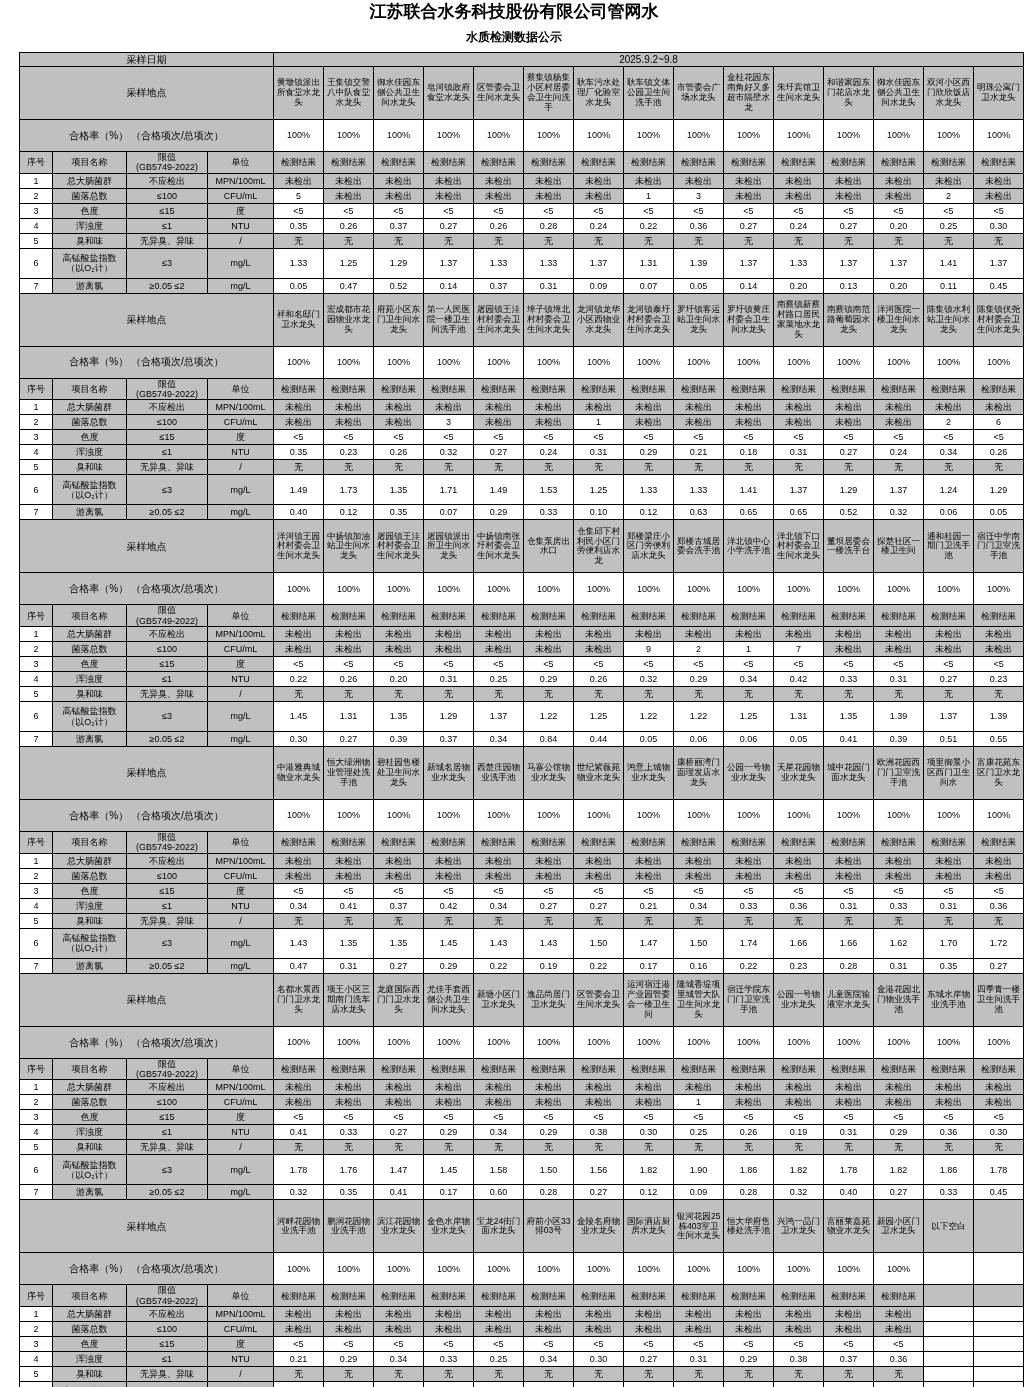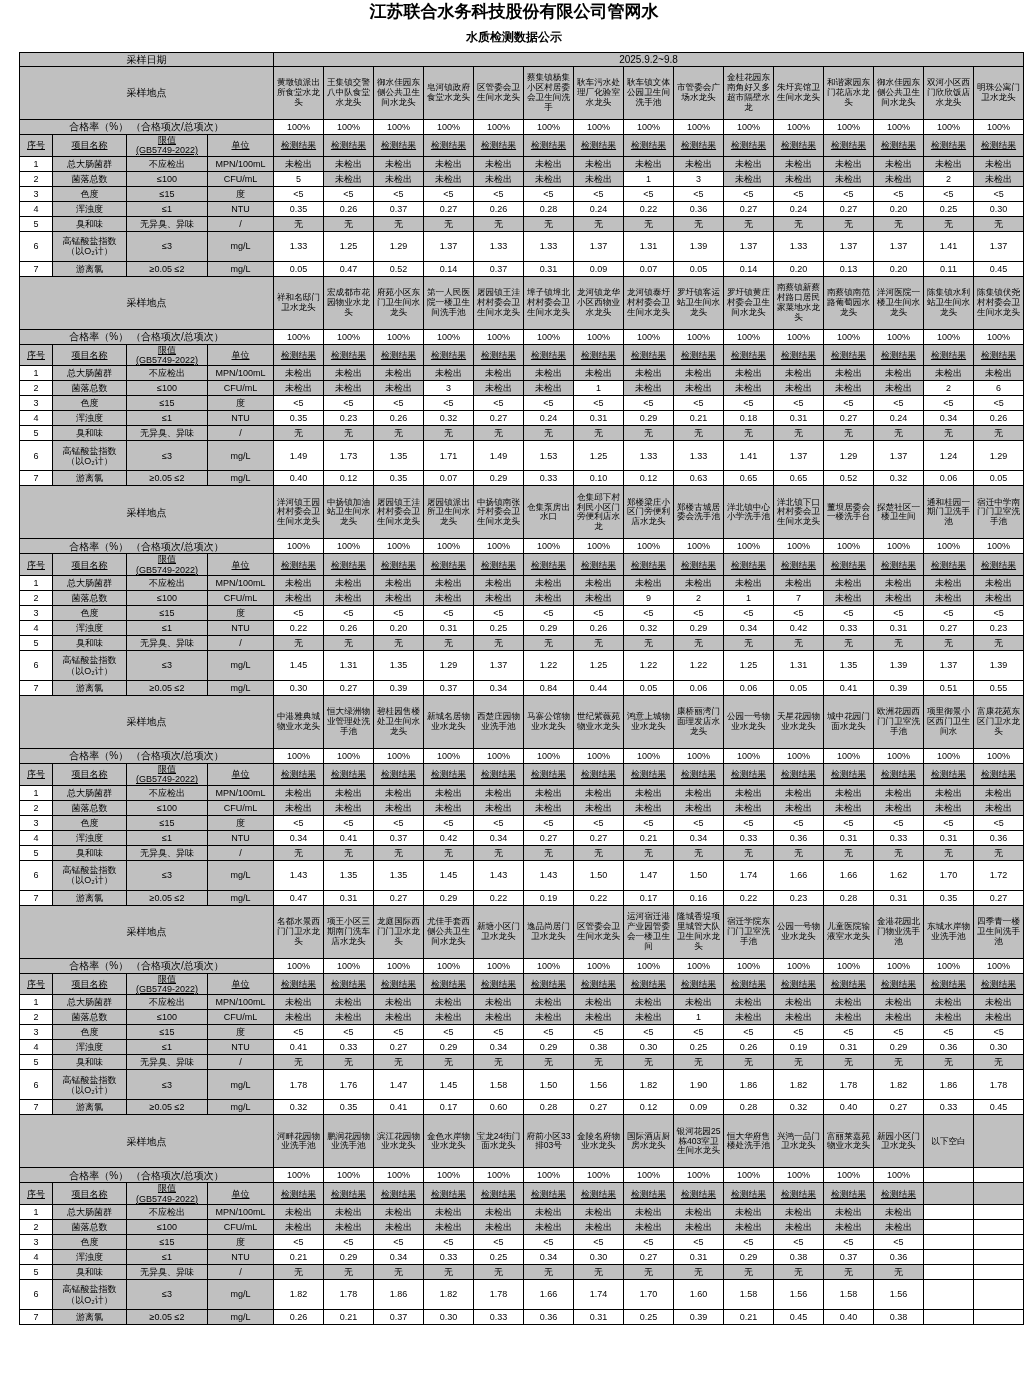--- a/index.html
+++ b/index.html
@@ -27,22 +27,22 @@
   }
   td.gray{background:#c0c0c0;}
   td.white{background:#ffffff;}
   td.loc{font-size:8.6px;}
   td.biglabel{font-size:10px;}
   td.ratelbl{font-size:10px;}
   td.rhdr{font-size:8.8px;}
   td.pre{white-space:pre-line;}
   tr.h-date{height:14px;}
   tr.h-loc{height:53px;}
-  tr.h-rate{height:15px;}
-  tr.h-hdr{height:16px;text-decoration:underline;}
+  tr.h-rate{height:32px;}
+  tr.h-hdr{height:16px;}
   tr.h-row{height:15px;}
   tr.h-tall{height:30px;}
 </style>
 </head>
 <body>
 
 <div class="title" id="title1">江苏联合水务科技股份有限公司管网水</div>
 <div class="title" id="title2">水质检测数据公示</div>
 
 <table class="report">

